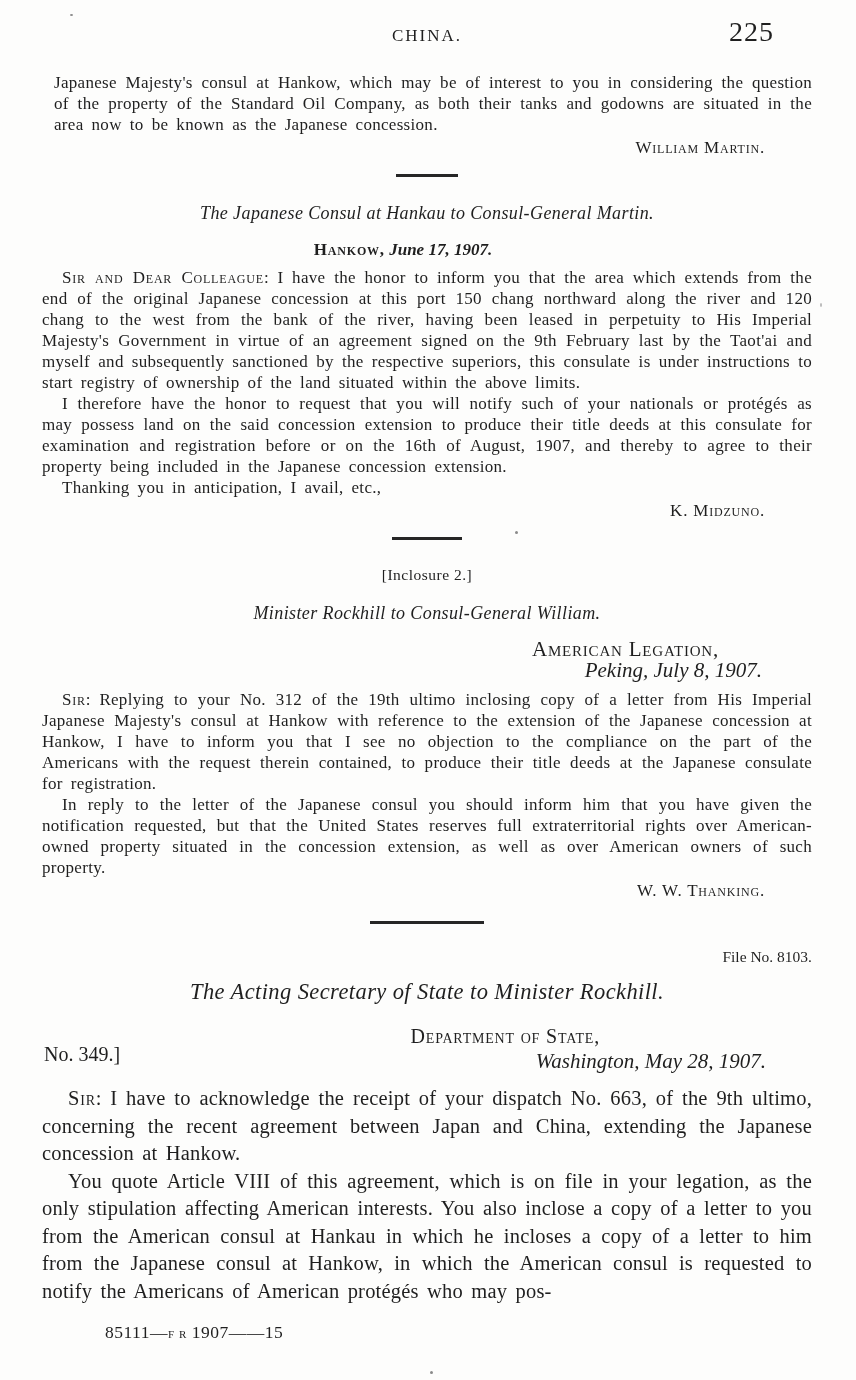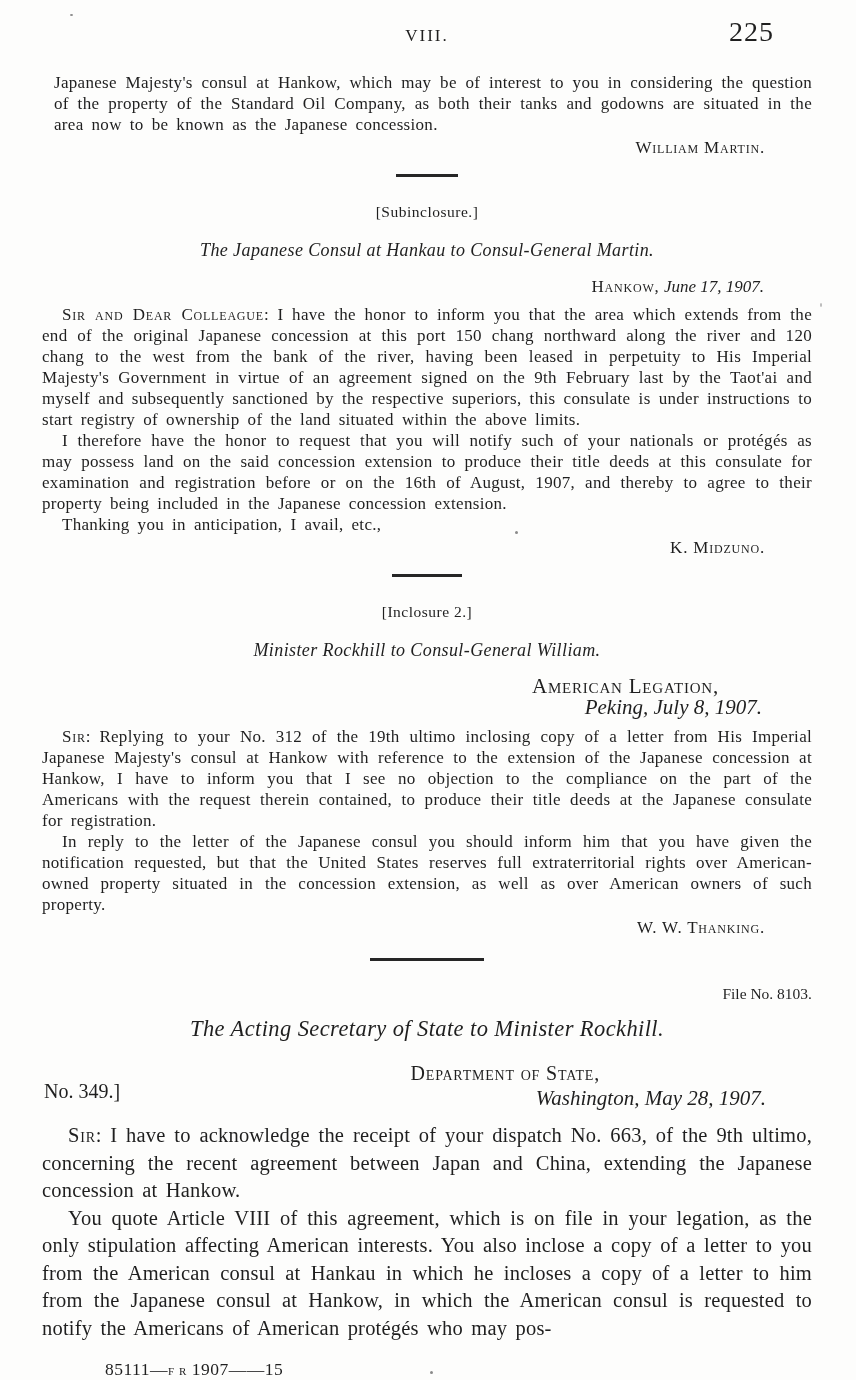--- a/index.html
+++ b/index.html
@@ -57,25 +57,26 @@
 
   
   .sig {
     text-align: right;
     padding-right: 47px;
     font-size: 17px;
     line-height: 21px;
     margin: 2px 0 4px 0;
   }
   .dateline-single {
-    text-align: right;
+    text-align: center;
     padding-right: 48px;
     font-size: 17px;
     line-height: 21px;
     margin-bottom: 7px;
+    font-weight: bold;
   }
   .dateline-block { margin-bottom: 8px; }
   .dateline-block .dl-line { text-align: right; font-size: 21px; line-height: 21px; }
 
   
   .rule {
     height: 3px;
     background: #262626;
     border: none;
     margin: 16px auto 26px auto;
@@ -144,33 +145,32 @@
   .speck.s2 { left: 430px; top: 1371px; width: 3px; height: 3px; }
   .speck.s3 { left: 515px; top: 531px;  width: 3px; height: 3px; }
   .speck.s4 { left: 820px; top: 303px;  width: 2px; height: 4px; opacity:.6; }
 </style>
 </head>
 <body>
 
 <div class="page">
 
   <div class="header-row">
-    <div class="running-title">VIII.</div>
+    <div class="running-title">CHINA.</div>
     <div class="page-number">225</div>
   </div>
 
   <div style="margin-top:20px;margin-left:12px;">
     <p class="body noindent">Japanese Majesty's consul at Hankow, which may be of interest to you in considering the question of the property of the Standard Oil Company, as both their tanks and godowns are situated in the area now to be known as the Japanese concession.</p>
     <div class="sig sc">William Martin.</div>
   </div>
 
   <hr class="rule w-small">
 
   <div>
-    <div class="inclosure-label">[Subinclosure.]</div>
     <div class="doc-heading">The Japanese Consul at Hankau to Consul-General Martin.</div>
     <div class="dateline-single">
       <span class="sc">Hankow,</span>
       <span class="italic">June 17, 1907.</span>
     </div>
     <p class="body indent">
       <span class="sc salut">Sir and Dear Colleague:</span><span>I have the honor to inform you that the area which extends from the end of the original Japanese concession at this port 150 chang northward along the river and 120 chang to the west from the bank of the river, having been leased in perpetuity to His Imperial Majesty's Government in virtue of an agreement signed on the 9th February last by the Taot'ai and myself and subsequently sanctioned by the respective superiors, this consulate is under instructions to start registry of ownership of the land situated within the above limits.</span>
     </p>
     <p class="body indent">I therefore have the honor to request that you will notify such of your nationals or protégés as may possess land on the said concession extension to produce their title deeds at this consulate for examination and registration before or on the 16th of August, 1907, and thereby to agree to their property being included in the Japanese concession extension.</p>
     <p class="body indent">Thanking you in anticipation, I avail, etc.,</p>

